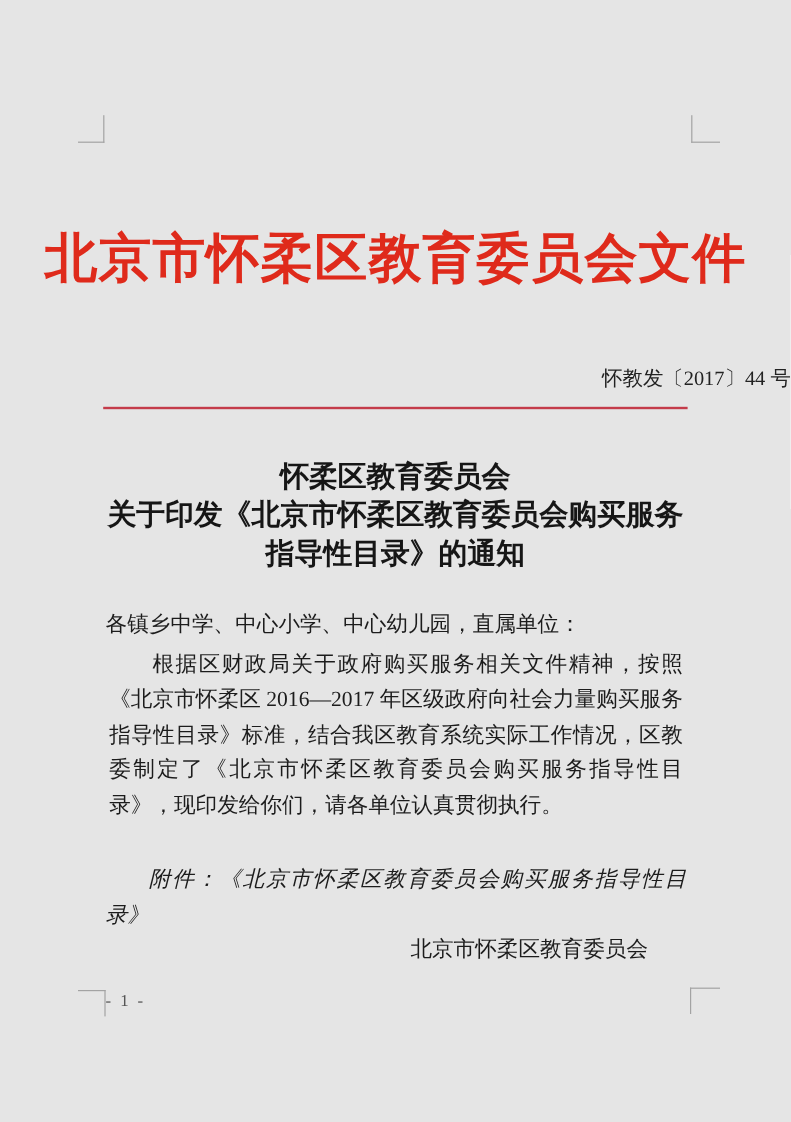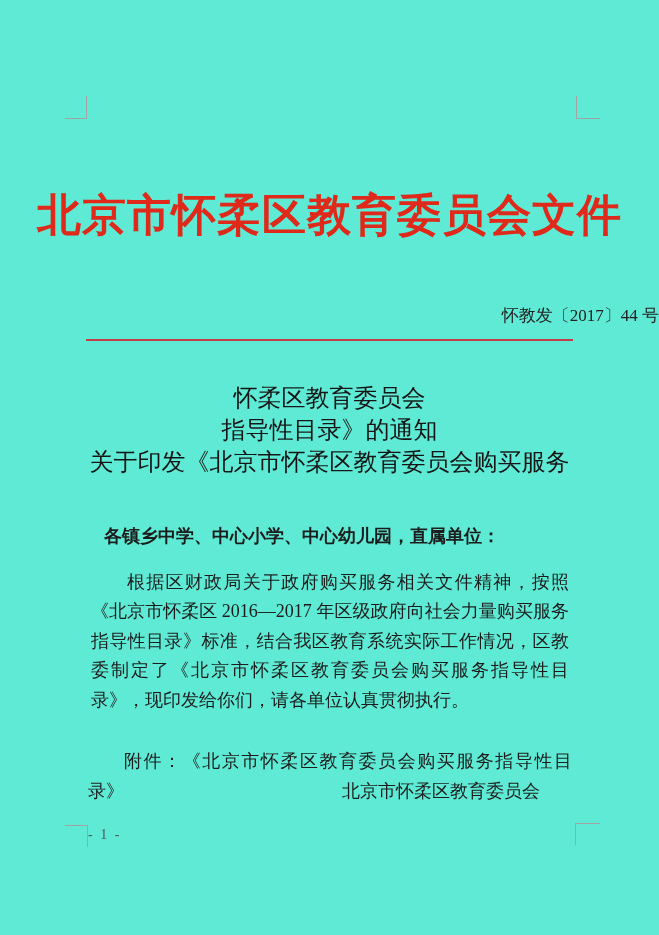--- a/index.html
+++ b/index.html
@@ -1,20 +1,20 @@
 <!DOCTYPE html>
 <html><head>
 <meta charset="utf-8">
 <style>
   html, body { margin: 0; padding: 0; background: #ffffff; }
   .page {
     position: relative;
     width: 659px;
     height: 935px;
-    background: #5eead4;
+    background: #e5e5e5;
     font-family: "Liberation Serif", "DejaVu Serif", serif;
     overflow: hidden;
   }
 
   
   .crop { position: absolute; }
   .crop-tl { left: 65px;  top: 96px;  width: 21px; height: 22px; border-right: 1px solid #a3a3a3; border-bottom: 1px solid #a3a3a3; }
   .crop-tr { left: 576px; top: 96px;  width: 23px; height: 22px; border-left: 1px solid #a3a3a3;  border-bottom: 1px solid #a3a3a3; }
   .crop-bl { left: 65px;  top: 825px; width: 22px; height: 21px; border-top: 1px solid #a3a3a3;   border-right: 1px solid #a3a3a3; }
   .crop-br { left: 575px; top: 823px; width: 24px; height: 21px; border-top: 1px solid #a3a3a3;   border-left: 1px solid #a3a3a3; }
@@ -43,37 +43,37 @@
     top: 339px; left: 86px;
     width: 487px; height: 2px;
     background: #c43c4a;
   }
 
   .title-block {
     position: absolute;
     top: 382px; left: 40px; right: 40px;
     text-align: center;
     font-size: 24px;
-    font-weight: normal;
+    font-weight: bold;
     line-height: 32px;
     color: #161616;
   }
 
   .body-block {
     position: absolute;
     top: 506px; left: 88px;
     width: 484px;
     font-size: 18px;
     line-height: 29.5px;
     color: #1c1c1c;
     text-align: justify;
   }
-  .salutation { margin: 16px; font-weight: bold; }
+  .salutation { margin: 0; }
   .paragraph  { margin: 3px; text-indent: 2em; }
-  .attachment { margin: 32px 0 0 0; text-indent: 2em; }
+  .attachment { margin: 32px 0 0 0; text-indent: 2em; font-style: italic; }
 
   .signature-block {
     position: absolute;
     top: 776px; right: 119px;
     text-align: center;
     font-size: 18px;
     line-height: 30px;
     color: #1c1c1c;
   }
 
@@ -97,22 +97,22 @@
   <div class="crop crop-br"></div>
 
   <div class="org-header" style="color: rgb(223, 42, 27);">北京市怀柔区教育委员会文件</div>
 
   <div class="doc-number">怀教发〔2017〕44 号</div>
 
   <div class="red-rule" style="background-color: rgb(196, 60, 74);"></div>
 
   <div class="title-block">
     <div>怀柔区教育委员会</div>
+    <div>关于印发《北京市怀柔区教育委员会购买服务</div>
     <div>指导性目录》的通知</div>
-    <div>关于印发《北京市怀柔区教育委员会购买服务</div>
   </div>
 
   <div class="body-block">
     <p class="salutation">各镇乡中学、中心小学、中心幼儿园，直属单位：</p>
     <p class="paragraph">根据区财政局关于政府购买服务相关文件精神，按照《北京市怀柔区 2016—2017 年区级政府向社会力量购买服务指导性目录》标准，结合我区教育系统实际工作情况，区教委制定了《北京市怀柔区教育委员会购买服务指导性目录》，现印发给你们，请各单位认真贯彻执行。</p>
     <p class="attachment">附件：《北京市怀柔区教育委员会购买服务指导性目录》</p>
   </div>
 
   <div class="signature-block">
     <div>北京市怀柔区教育委员会</div>

